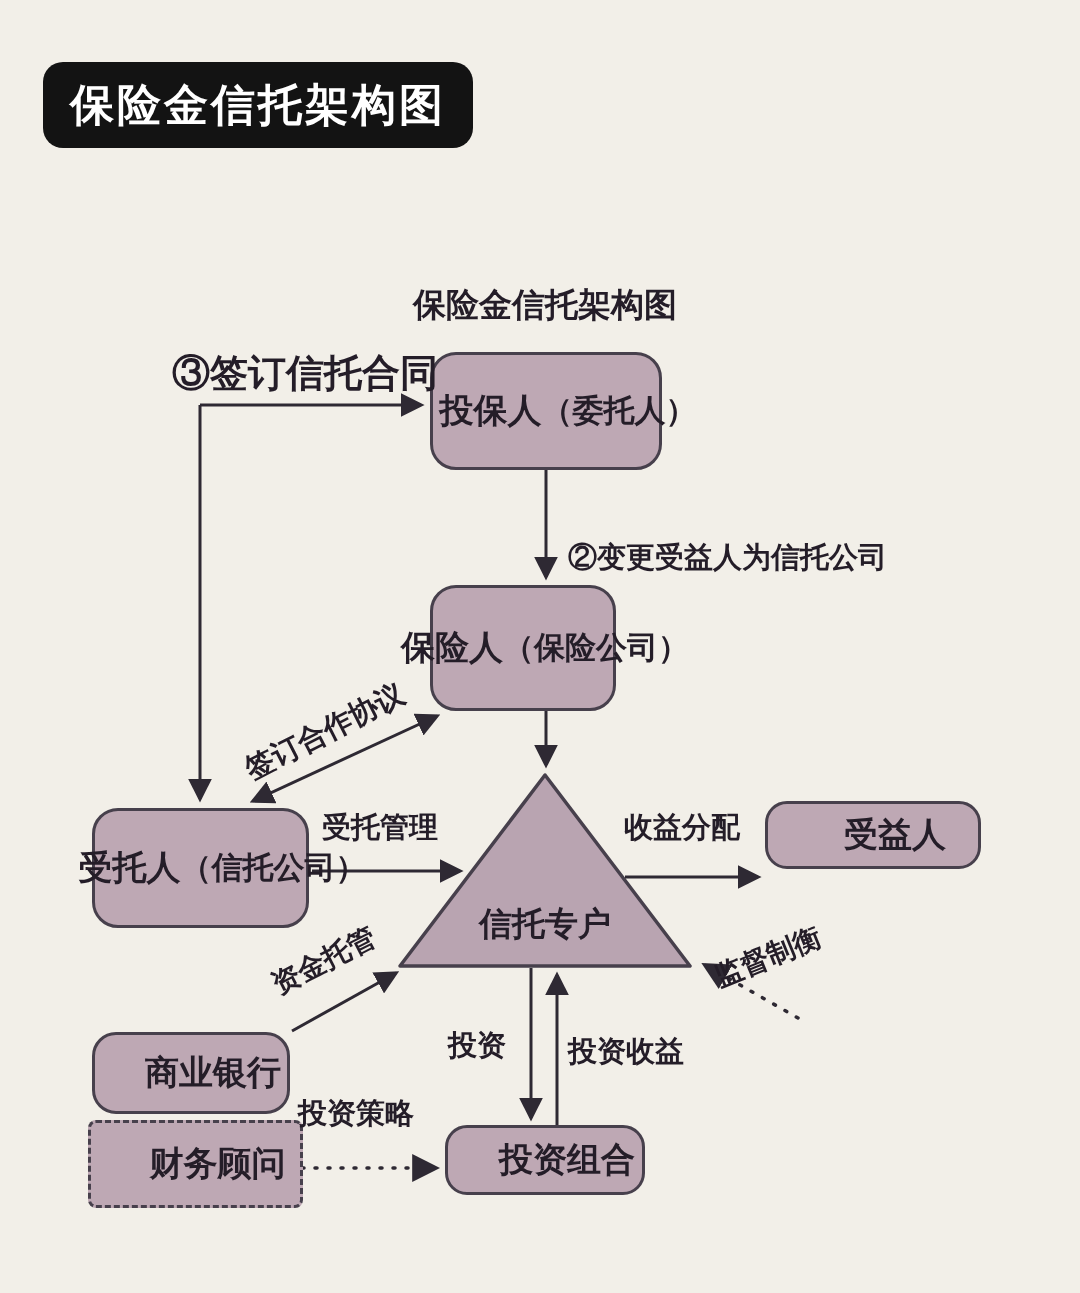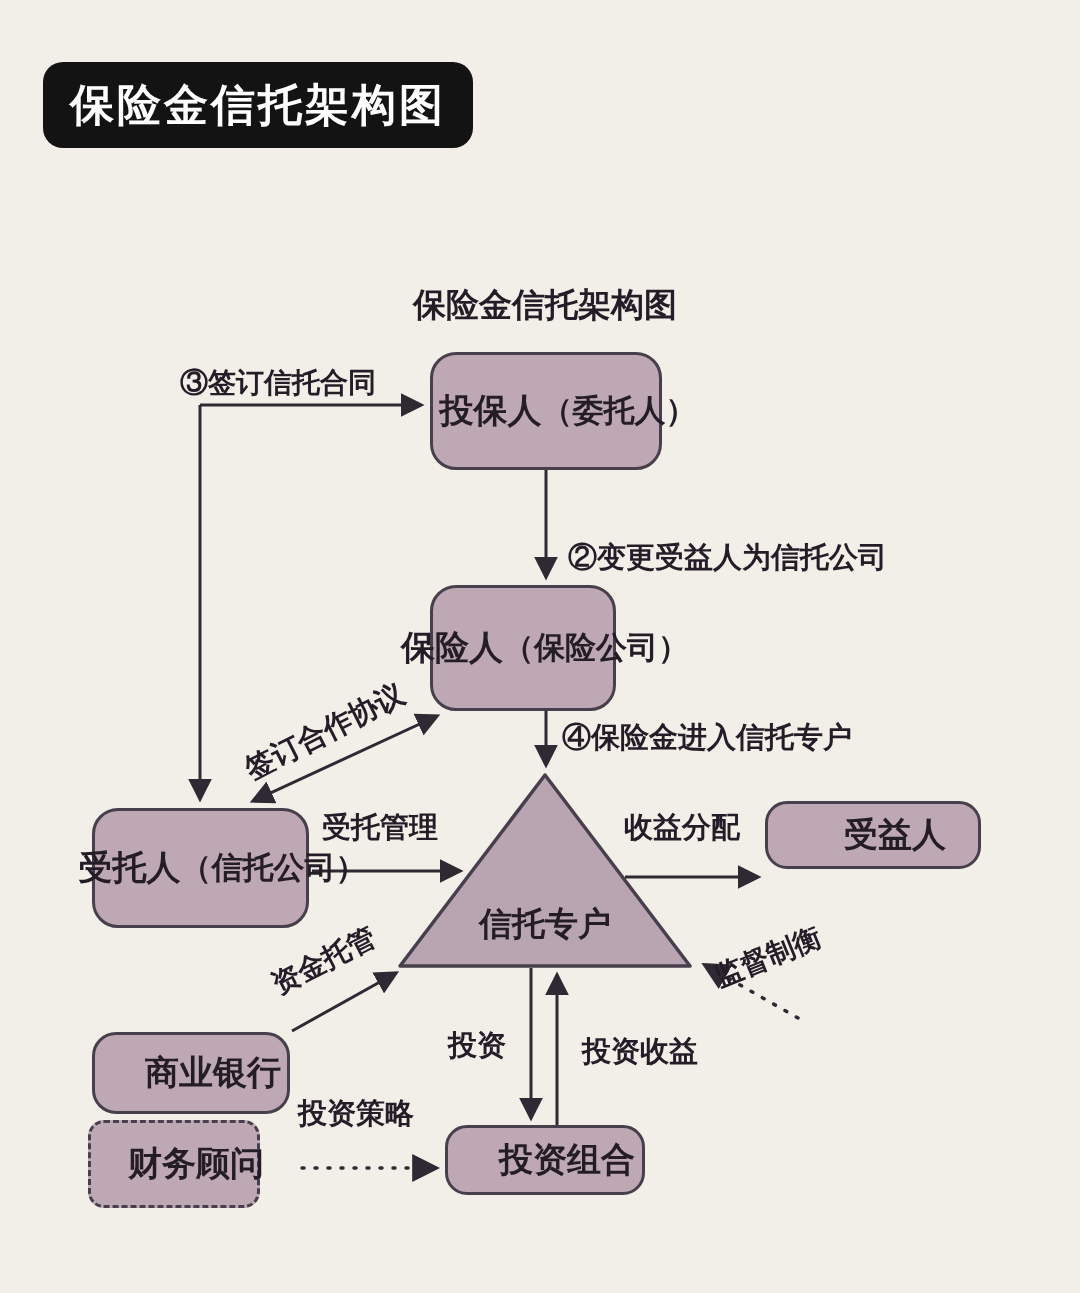--- a/index.html
+++ b/index.html
@@ -45,42 +45,42 @@
   }
   .node .main{font-size:34px;font-weight:bold;white-space:nowrap;}
   .node .sub{font-size:31px;font-weight:bold;white-space:nowrap;}
   .node.dashed{border-style:dashed;}
 
   .n-policyholder{left:430px;top:352px;width:232px;height:118px;}
   .n-insurer{left:430px;top:585px;width:186px;height:126px;}
   .n-trustee{left:92px;top:808px;width:217px;height:120px;}
   .n-beneficiary{left:765px;top:801px;width:216px;height:68px;border-radius:22px;}
   .n-bank{left:92px;top:1005px;width:198px;height:82px;border-radius:24px;margin-top:27px;}
-  .n-advisor{left:88px;top:1120px;width:172px;height:88px;border-radius:16px;text-align:center;}
+  .n-advisor{left:88px;top:1120px;width:215px;height:88px;border-radius:8px;text-align:center;}
   .n-portfolio{left:445px;top:1125px;width:200px;height:70px;border-radius:22px;}
   .n-protector{left:787px;top:1017px;width:204px;height:132px;border-radius:24px;}
 
   
   .trust-account-label{
     position:absolute;left:445px;top:902px;width:200px;text-align:center;
     font-size:33px;font-weight:bold;z-index:2;white-space:nowrap;
   }
 
   
   .elabel{
     position:absolute;z-index:3;font-size:29px;font-weight:bold;white-space:nowrap;
   }
-  .l-sign-trust{left:180px;top:348px;font-size:28px;margin-top:16px;}
+  .l-sign-trust{left:172px;top:348px;font-size:38px;}
   .l-sign-insurance{left:568px;top:490px;}
   .l-change-benef{left:568px;top:538px;}
   .l-money-in{left:562px;top:718px;}
   .l-entrust{left:322px;top:808px;}
   .l-income-dist{left:624px;top:808px;}
   .l-invest{left:448px;top:1026px;}
-  .l-invest-income{left:568px;top:1032px;margin-left:14px;}
+  .l-invest-income{left:568px;top:1032px;}
   .l-strategy{left:298px;top:1094px;}
   .rot{transform-origin:center center;}
   .l-coop{left:238px;top:712px;transform:rotate(-27deg);}
   .l-custody{left:268px;top:942px;transform:rotate(-27deg);font-size:28px;}
   .l-supervise{left:712px;top:938px;transform:rotate(-22deg);font-size:28px;}
 </style>
 </head>
 <body>
 
 <div class="stage">
@@ -153,21 +153,20 @@
     <span class="main">财务顾问</span>
   </div>
 
   <div class="node n-portfolio">
     <span class="main">投资组合</span>
   </div>
 
 
   <div class="elabel l-sign-trust">③签订信托合同</div>
   <div class="elabel l-change-benef">②变更受益人为信托公司</div>
-  <div class="elabel l-money-in">④保险金进入信托专户</div>
   <div class="elabel rot l-coop">签订合作协议</div>
   <div class="elabel l-entrust">受托管理</div>
   <div class="elabel l-income-dist">收益分配</div>
   <div class="elabel rot l-custody">资金托管</div>
   <div class="elabel l-invest">投资</div>
   <div class="elabel l-invest-income">投资收益</div>
   <div class="elabel l-strategy">投资策略</div>
   <div class="elabel rot l-supervise">监督制衡</div>
 
 </div>

